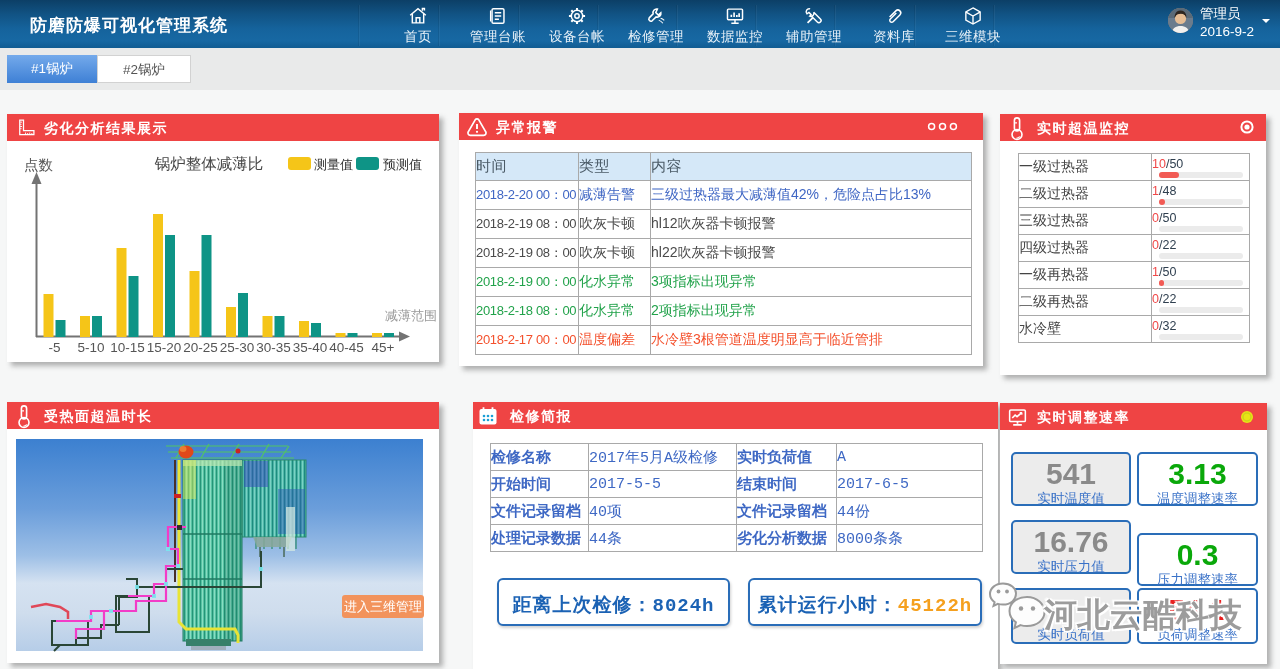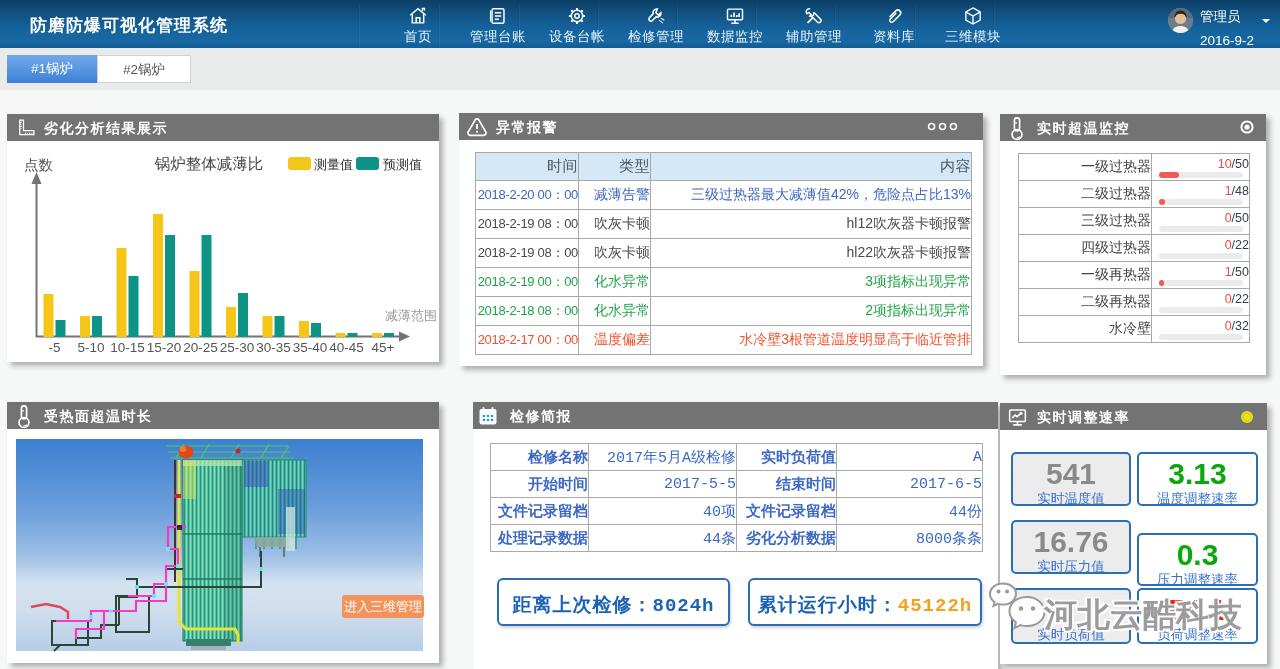--- a/index.html
+++ b/index.html
@@ -6,40 +6,40 @@
 html,body{width:1280px;height:669px;overflow:hidden;font-family:"Liberation Sans",sans-serif;}
 body{background:#f4f5f5;position:relative;}
 #topbar{position:absolute;left:0;top:0;width:1280px;height:48px;
  background:linear-gradient(180deg,#0c3f66 0%,#115384 30%,#15639c 60%,#1768a3 85%,#115c92 100%);}
 #topbar .brand{position:absolute;left:30px;top:14px;color:#fff;font-size:17px;font-weight:bold;letter-spacing:1px;}
 .nav{position:absolute;top:0;height:48px;width:80px;text-align:center;color:#e8f1f8;}
 .nav svg{position:absolute;left:50%;margin-left:-11px;top:5px;}
 .nav .lb{position:absolute;left:0;right:0;top:28px;font-size:13.5px;letter-spacing:.5px;}
 .nsep{position:absolute;top:5px;height:41px;width:1px;background:rgba(0,0,0,.07);box-shadow:1px 0 0 rgba(255,255,255,.05);}
 #avatar{position:absolute;left:1168px;top:8px;width:25px;height:25px;border-radius:50%;overflow:hidden;background:#8a7a6a;}
-#uinfo{position:absolute;left:1200px;top:5px;color:#fff;font-size:13.5px;line-height:24px;}
+#uinfo{position:absolute;left:1200px;top:5px;color:#fff;font-size:13.5px;line-height:18px;}
 #caret{position:absolute;left:1262px;top:19px;width:0;height:0;border:4.5px solid transparent;border-top-color:#fff;}
 #tabstrip{position:absolute;left:0;top:48px;width:1280px;height:42px;background:#e9eaea;}
 .tab{position:absolute;top:7px;height:28px;line-height:28px;text-align:center;font-size:13.5px;}
 #tab1{left:7px;width:90px;background:linear-gradient(180deg,#74aaeb,#3e80d5);color:#fff;}
 #tab2{left:97px;width:94px;background:#fff;border:1px solid #d2d2d2;color:#555;}
 #content{position:absolute;left:0;top:90px;width:1280px;height:579px;background:#f6f7f7;}
 .panel{position:absolute;background:#fff;box-shadow:4px 4px 5px rgba(70,70,70,.4);}
-.phead{position:absolute;left:0;top:0;right:0;height:27px;background:#737373;}
+.phead{position:absolute;left:0;top:0;right:0;height:27px;background:#ef4444;}
 .phead .t{position:absolute;left:37px;top:6px;color:#fff;font-size:14px;font-weight:bold;letter-spacing:1.5px;}
 .phead svg{position:absolute;}
 #pA{left:7px;top:114px;width:432px;height:248px;}
 #pB{left:459px;top:113px;width:524px;height:253px;}
 #pC{left:1000px;top:114px;width:266px;height:261px;}
 #pD{left:7px;top:402px;width:432px;height:261px;}
 #pE{left:473px;top:402px;width:525px;height:326px;font-family:Liberation Mono, monospace;}
 #pF{left:1000px;top:403px;width:267px;height:261px;}
 
 table{border-collapse:collapse;table-layout:fixed;}
-td{border:1px solid #a9a9a9;text-align:right;vertical-align:middle;overflow:hidden;white-space:nowrap;}
+td{border:1px solid #a9a9a9;text-align:left;vertical-align:middle;overflow:hidden;white-space:nowrap;}
 #tblB{position:absolute;left:16px;top:39px;width:496px;}
 #tblB td{font-size:14px;height:29px;} #tblB td.tm{font-size:13px;letter-spacing:-0.3px;}
 #tblB tr.hd td{background:#d5e8f8;color:#4a5a66;height:28px;font-size:15px;letter-spacing:.5px;}
 #tblB .c1{color:#3f66c4;} #tblB .c2{color:#4a4a4a;} #tblB .c3{color:#21a24a;} #tblB .c4{color:#f4502c;}
 #tblC{position:absolute;left:18px;top:39px;width:231px;}
 #tblC td{font-size:14px;height:27px;color:#444;}
 #tblC tr.hd td{background:#d5e8f8;color:#4a5a66;height:26px;}
 .frac{font-size:12.5px;line-height:12px;margin-top:2px;color:#2f3f4f;}
 .frac b{color:#f04848;font-weight:normal;}
 .track{position:relative;margin:2px auto 0 auto;width:84px;height:6px;background:#ebebeb;border-radius:3px;}

